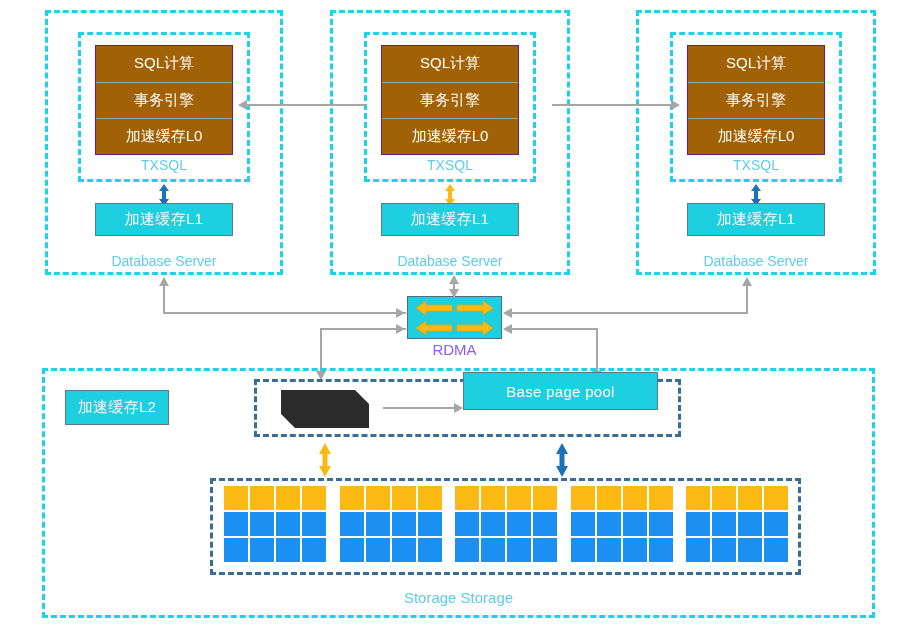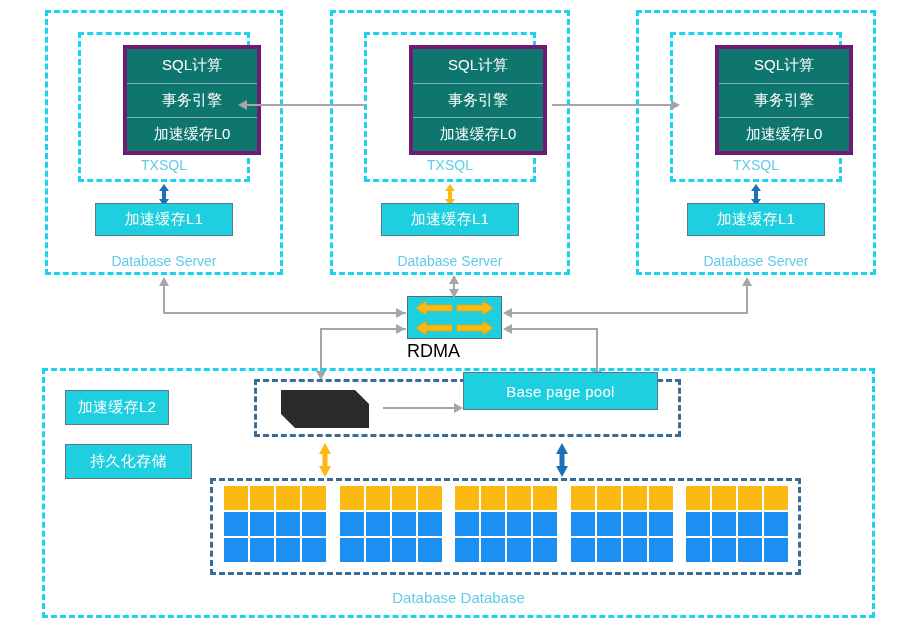--- a/index.html
+++ b/index.html
@@ -39,46 +39,45 @@
     border: 1px solid #5a7a8c;
     color: #ffffff;
     display: flex;
     align-items: center;
     justify-content: center;
     font-size: 15px;
     letter-spacing: .3px;
   }
 
   .stack {
-    border: 4px solid #701a75;
-    background: #0f766e;
-    margin-left: 28px;
+    border: 1px solid #701a75;
+    background: #a16207;
   }
   .stack > div {
     color: #ffffff;
     display: flex;
     align-items: center;
     justify-content: center;
     font-size: 15px;
     height: 33.3333%;
     box-sizing: border-box;
   }
   .stack > div + div { border-top: 1px solid #7fb0c0; }
 
   
   .cap {
     color: #5fcbe8;
     font-size: 14px;
     text-align: center;
     white-space: nowrap;
   }
   .cap-rdma {
-    color: #000000;
-    font-size: 18px;
-    text-align: left;
+    color: #8b5cf6;
+    font-size: 15px;
+    text-align: center;
     white-space: nowrap;
   }
 
   
   .hotlog {
     background: #f9b713;
     border: 1px solid #3d3d3d;
     clip-path: polygon(0 0, calc(100% - 14px) 0, 100% 14px, 100% 100%, 14px 100%, 0 calc(100% - 14px));
     display: flex;
     align-items: center;
@@ -206,21 +205,20 @@
   <div class="ah ah-left" style="left:503px; top:308px;"></div>
 
   <div class="gl gl-h" style="left:512px; top:328px; width:86px;"></div>
   <div class="gl gl-v" style="left:596px; top:328px; height:46px;"></div>
   <div class="ah ah-down" style="left:592px; top:371px;"></div>
   <div class="ah ah-left" style="left:503px; top:324px;"></div>
 
   <div class="abs dash-cyan" style="left:42px; top:368px; width:833px; height:250px;"></div>
 
   <div class="abs cyan-box" style="left:65px; top:390px; width:104px; height:35px;">加速缓存L2</div>
-  <div class="abs cyan-box" style="left:65px; top:444px; width:127px; height:35px;">持久化存储</div>
 
   <div class="abs dash-navy" style="left:254px; top:379px; width:427px; height:58px;"></div>
 
   <div class="abs hotlog-shadow" style="left:281px; top:390px; width:88px; height:38px;"></div>
 
   <div class="gl gl-h" style="left:383px; top:407px; width:72px;"></div>
   <div class="ah ah-right" style="left:454px; top:403px;"></div>
 
   <div class="abs cyan-box" style="left:463px; top:372px; width:195px; height:38px;">Base page pool</div>
 
@@ -329,15 +327,15 @@
         </div>
       <div class="grid-row">
           <div class="cell blue"></div>
           <div class="cell blue"></div>
           <div class="cell blue"></div>
           <div class="cell blue"></div>
         </div>
     </div>
   </div>
 
-  <div class="abs cap" style="left:42px; top:589px; width:833px; font-size:15px;">Database Database</div>
+  <div class="abs cap" style="left:42px; top:589px; width:833px; font-size:15px;">Storage Storage</div>
 
 </div>
 
 </body></html>

